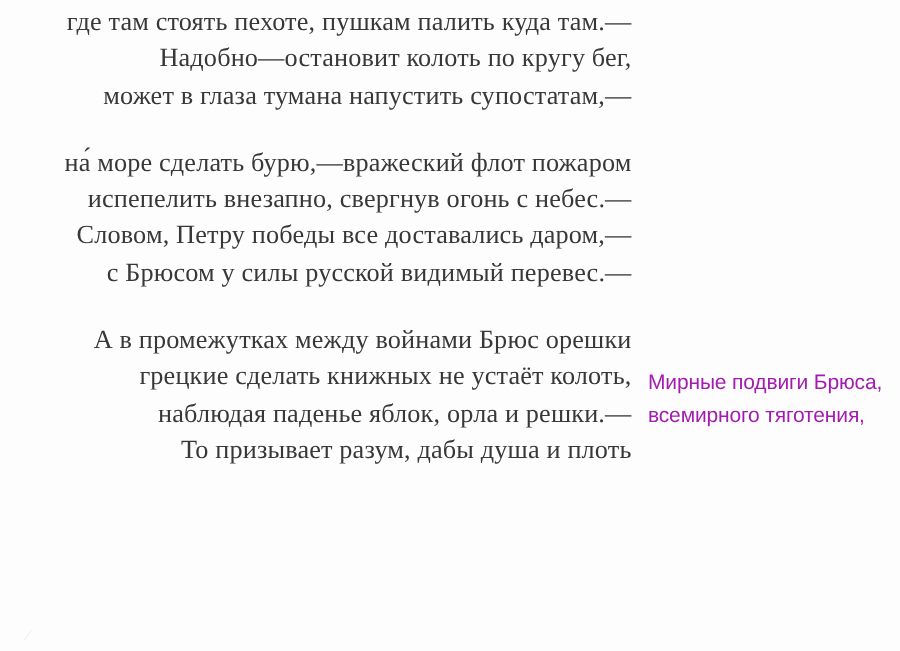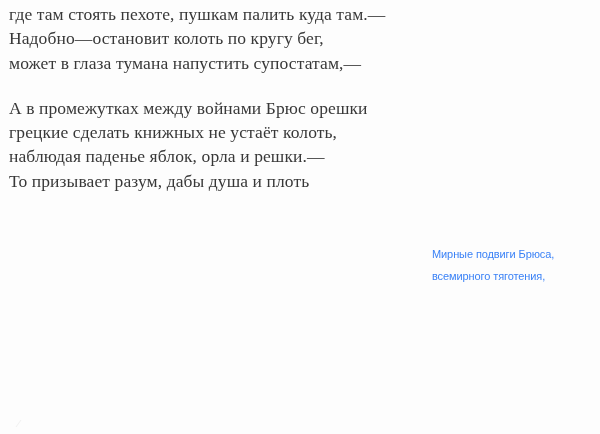--- a/index.html
+++ b/index.html
@@ -31,29 +31,30 @@
     letter-spacing: 0.1px;
   }
   .stanza {
     margin: 0 0 21px 0;
   }
   .stanza:last-child {
     margin-bottom: 0;
   }
   .poem-line {
     white-space: nowrap;
+    text-align: right;
   }
   .margin-note {
     position: absolute;
     left: 432px;
     top: 243px;
     width: 165px;
-    color: #3b82f6;
+    color: #a21caf;
     font-family: "Liberation Sans", "DejaVu Sans", sans-serif;
-    font-size: 11px;
+    font-size: 14px;
     line-height: 22.4px;
     letter-spacing: -0.1px;
   }
   .note-line {
     white-space: nowrap;
   }
   .page-number {
     position: absolute;
     left: 426px;
     top: 432px;
@@ -79,20 +80,26 @@
 <div class="page">
 
   <div class="poem">
 
     <div class="stanza">
       <div class="poem-line">где там стоять пехоте, пушкам палить куда там.—</div>
       <div class="poem-line">Надобно—остановит колоть по кругу бег,</div>
       <div class="poem-line">может в глаза тумана напустить супостатам,—</div>
     </div>
 
+    <div class="stanza">
+      <div class="poem-line">на́ море сделать бурю,—вражеский флот пожаром</div>
+      <div class="poem-line">испепелить внезапно, свергнув огонь с небес.—</div>
+      <div class="poem-line">Словом, Петру победы все доставались даром,—</div>
+      <div class="poem-line">с Брюсом у силы русской видимый перевес.—</div>
+    </div>
 
     <div class="stanza">
       <div class="poem-line">А в промежутках между войнами Брюс орешки</div>
       <div class="poem-line">грецкие сделать книжных не устаёт колоть,</div>
       <div class="poem-line">наблюдая паденье яблок, орла и решки.—</div>
       <div class="poem-line">То призывает разум, дабы душа и плоть</div>
     </div>
 
   </div>
 

